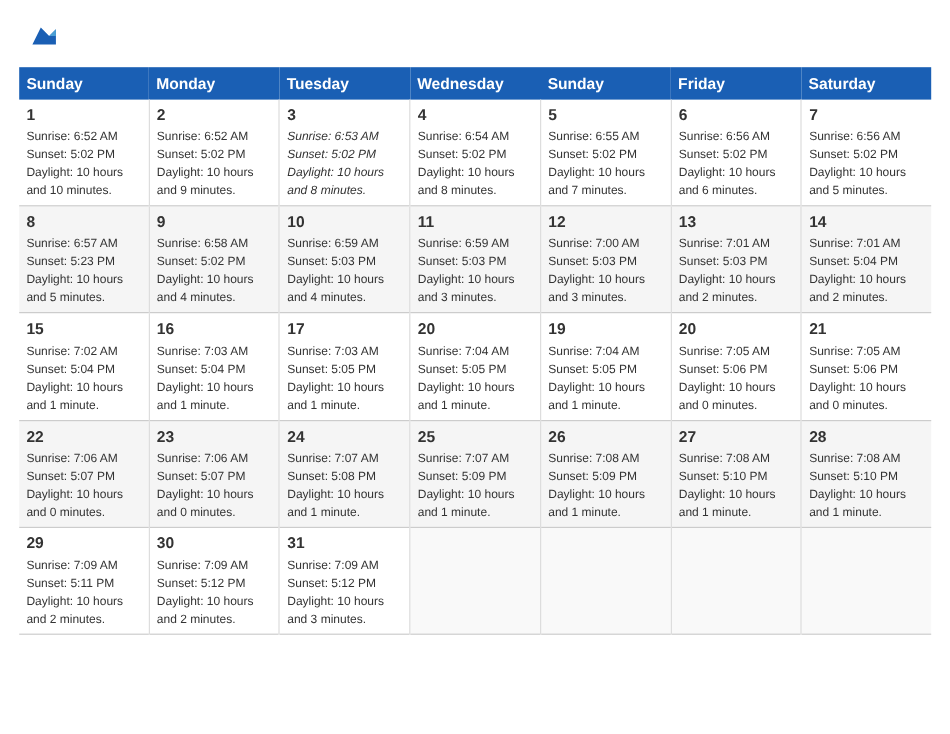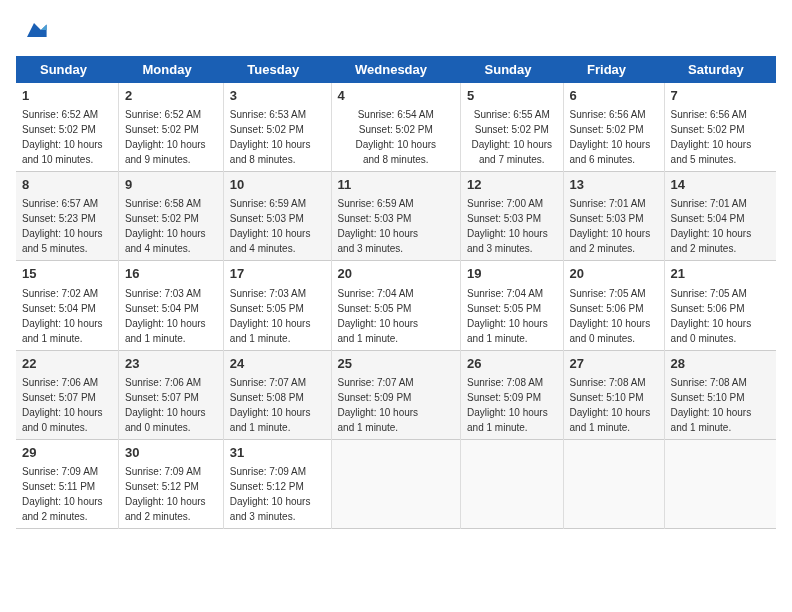--- a/index.html
+++ b/index.html
@@ -50,21 +50,21 @@
     table {
       width: 100%;
       border-collapse: collapse;
       font-size: 11px;
     }
     thead tr {
       background-color: #1a5fb4;
       color: white;
     }
     thead th {
-      padding: 6px 24px;
+      padding: 6px 6px;
       text-align: left;
       font-size: 13px;
       font-weight: bold;
     }
     tbody tr {
       border-bottom: 1px solid #ccc;
     }
     tbody tr:nth-child(even) {
       background-color: #f5f5f5;
     }
@@ -141,35 +141,35 @@
         </td>
         <td>
           <span class="day-num">2</span>
           <div class="cell-content" style="white-space: pre-line;">Sunrise: 6:52 AM
 Sunset: 5:02 PM
 Daylight: 10 hours
 and 9 minutes.</div>
         </td>
         <td>
           <span class="day-num">3</span>
-          <div class="cell-content" style="white-space: pre-line;">Sunrise: 6:53 AM
+          <div class="cell-content" style="white-space: pre-line; font-style: italic;">Sunrise: 6:53 AM
 Sunset: 5:02 PM
 Daylight: 10 hours
 and 8 minutes.</div>
         </td>
         <td>
           <span class="day-num">4</span>
-          <div class="cell-content" style="white-space: pre-line; text-align: center;">Sunrise: 6:54 AM
+          <div class="cell-content" style="white-space: pre-line;">Sunrise: 6:54 AM
 Sunset: 5:02 PM
 Daylight: 10 hours
 and 8 minutes.</div>
         </td>
         <td>
           <span class="day-num">5</span>
-          <div class="cell-content" style="white-space: pre-line; text-align: center;">Sunrise: 6:55 AM
+          <div class="cell-content" style="white-space: pre-line;">Sunrise: 6:55 AM
 Sunset: 5:02 PM
 Daylight: 10 hours
 and 7 minutes.</div>
         </td>
         <td>
           <span class="day-num">6</span>
           <div class="cell-content" style="white-space: pre-line;">Sunrise: 6:56 AM
 Sunset: 5:02 PM
 Daylight: 10 hours
 and 6 minutes.</div>

